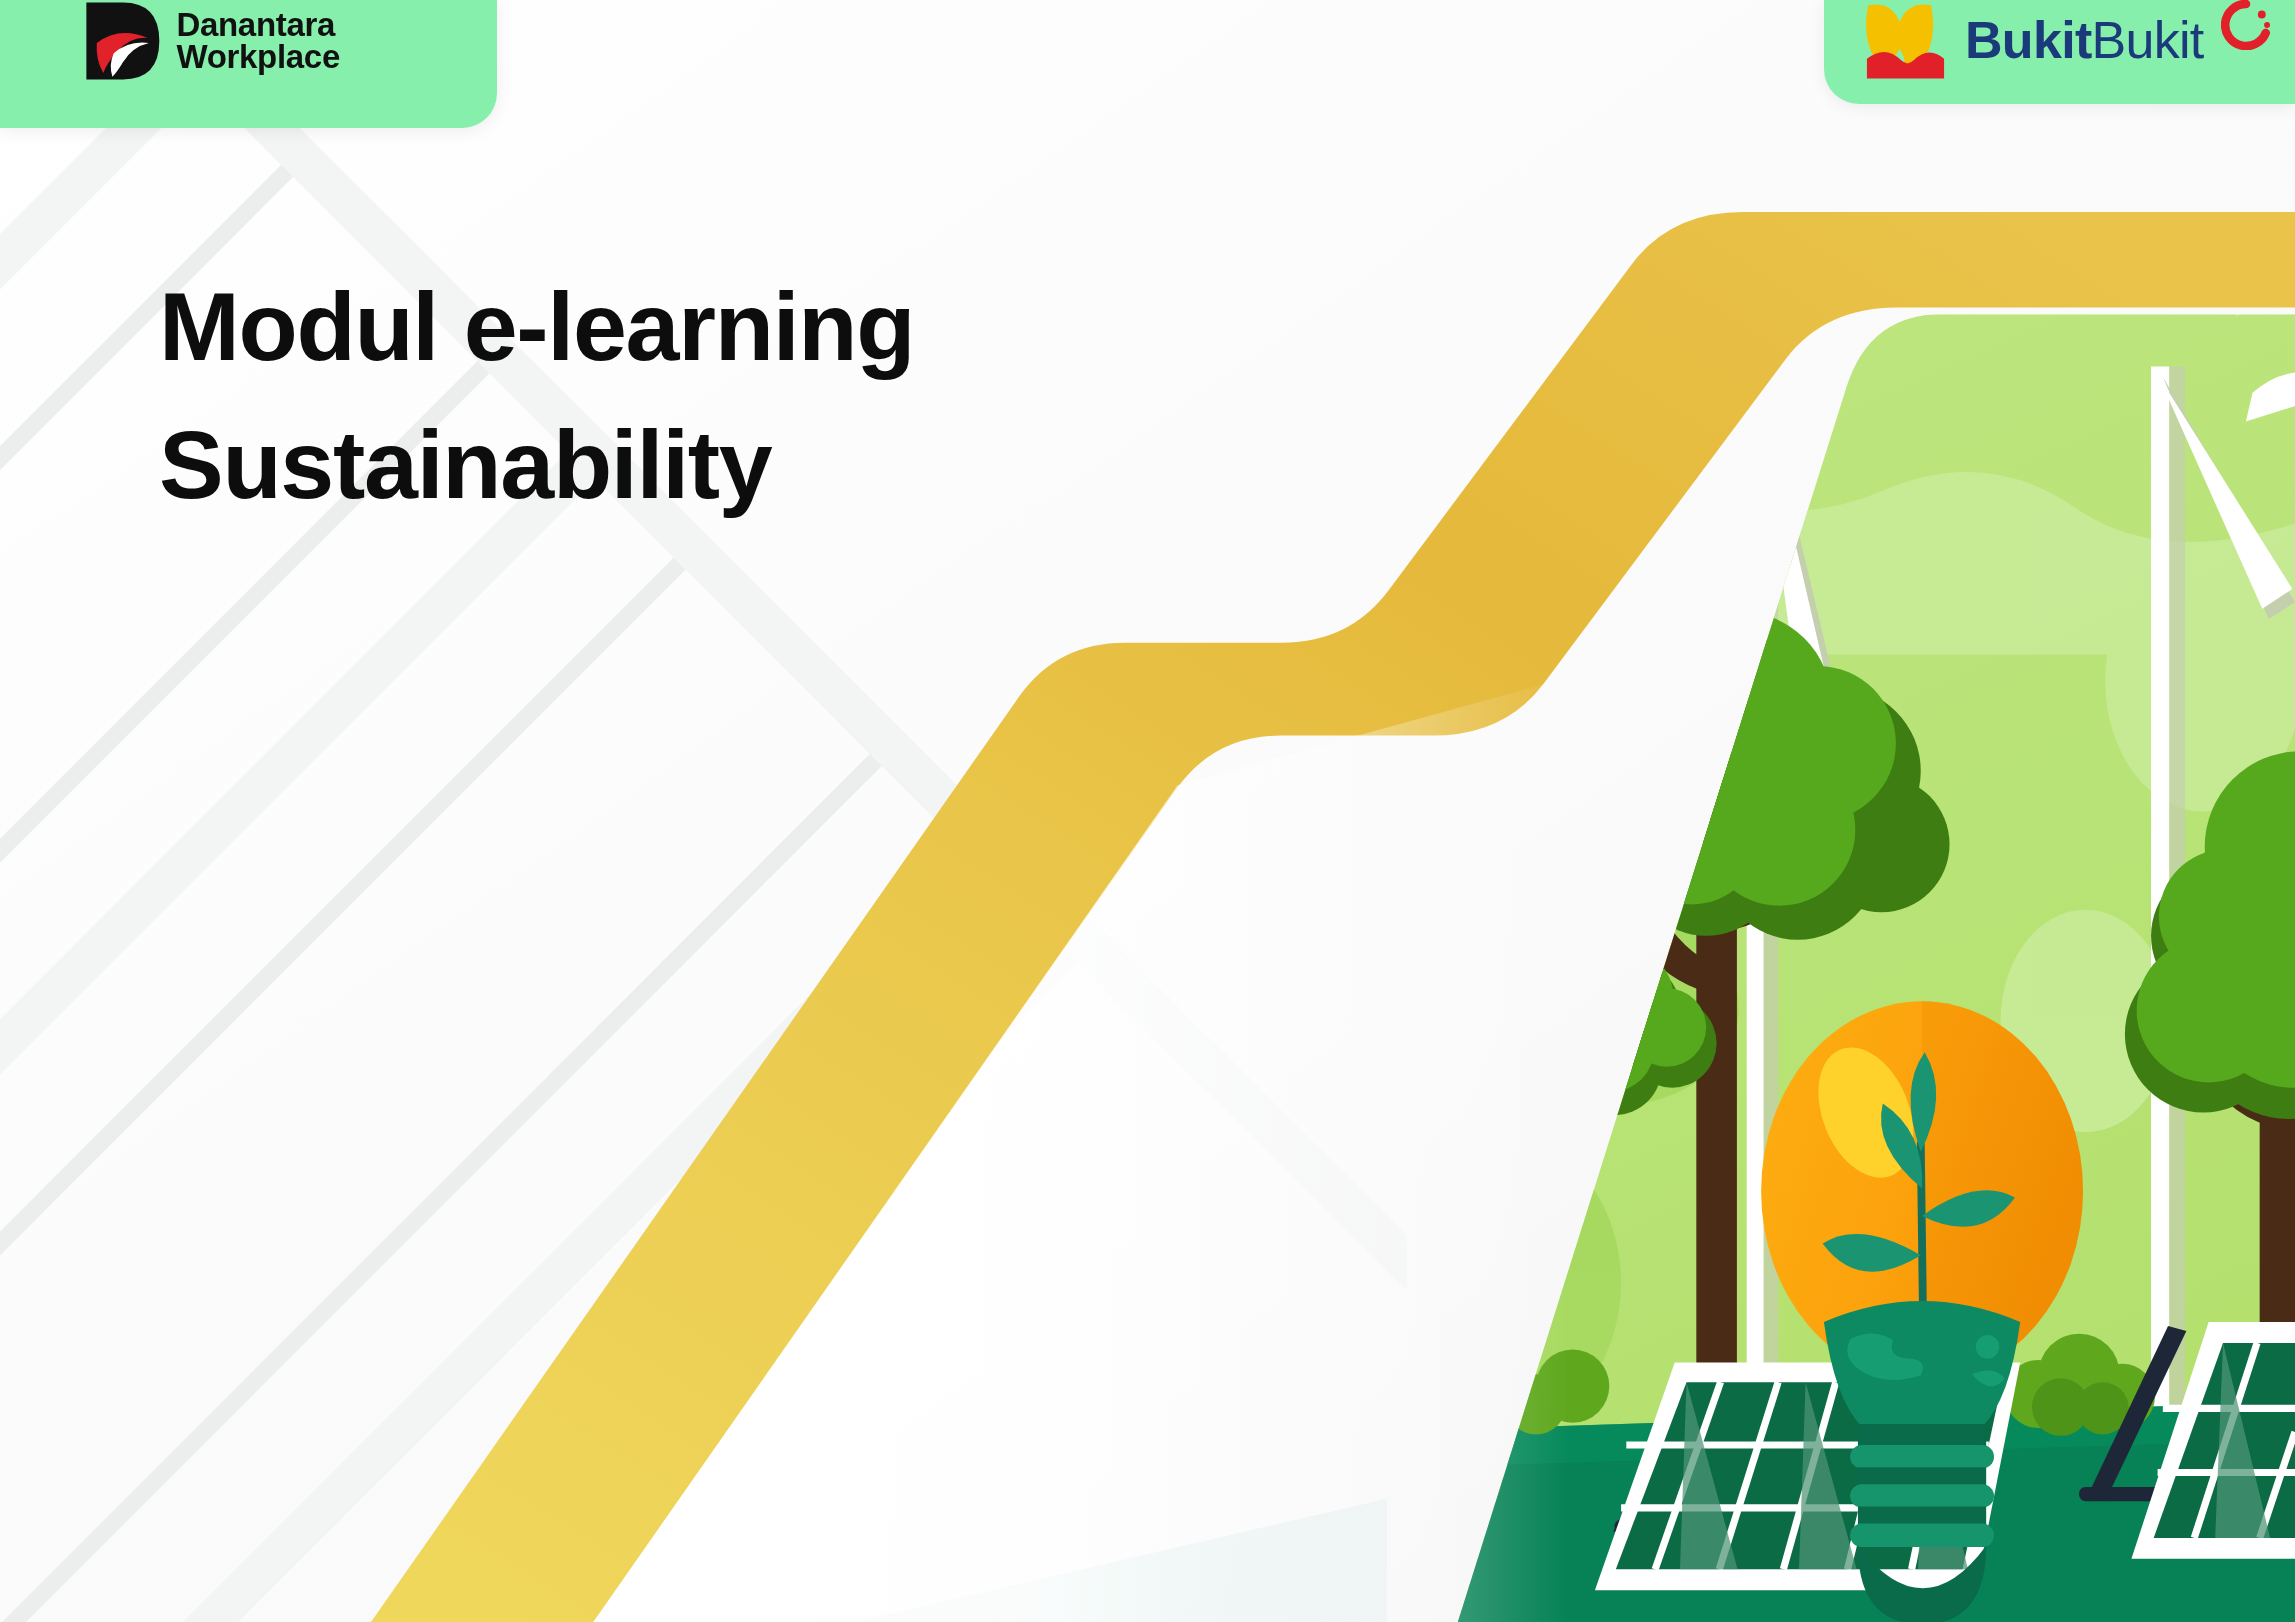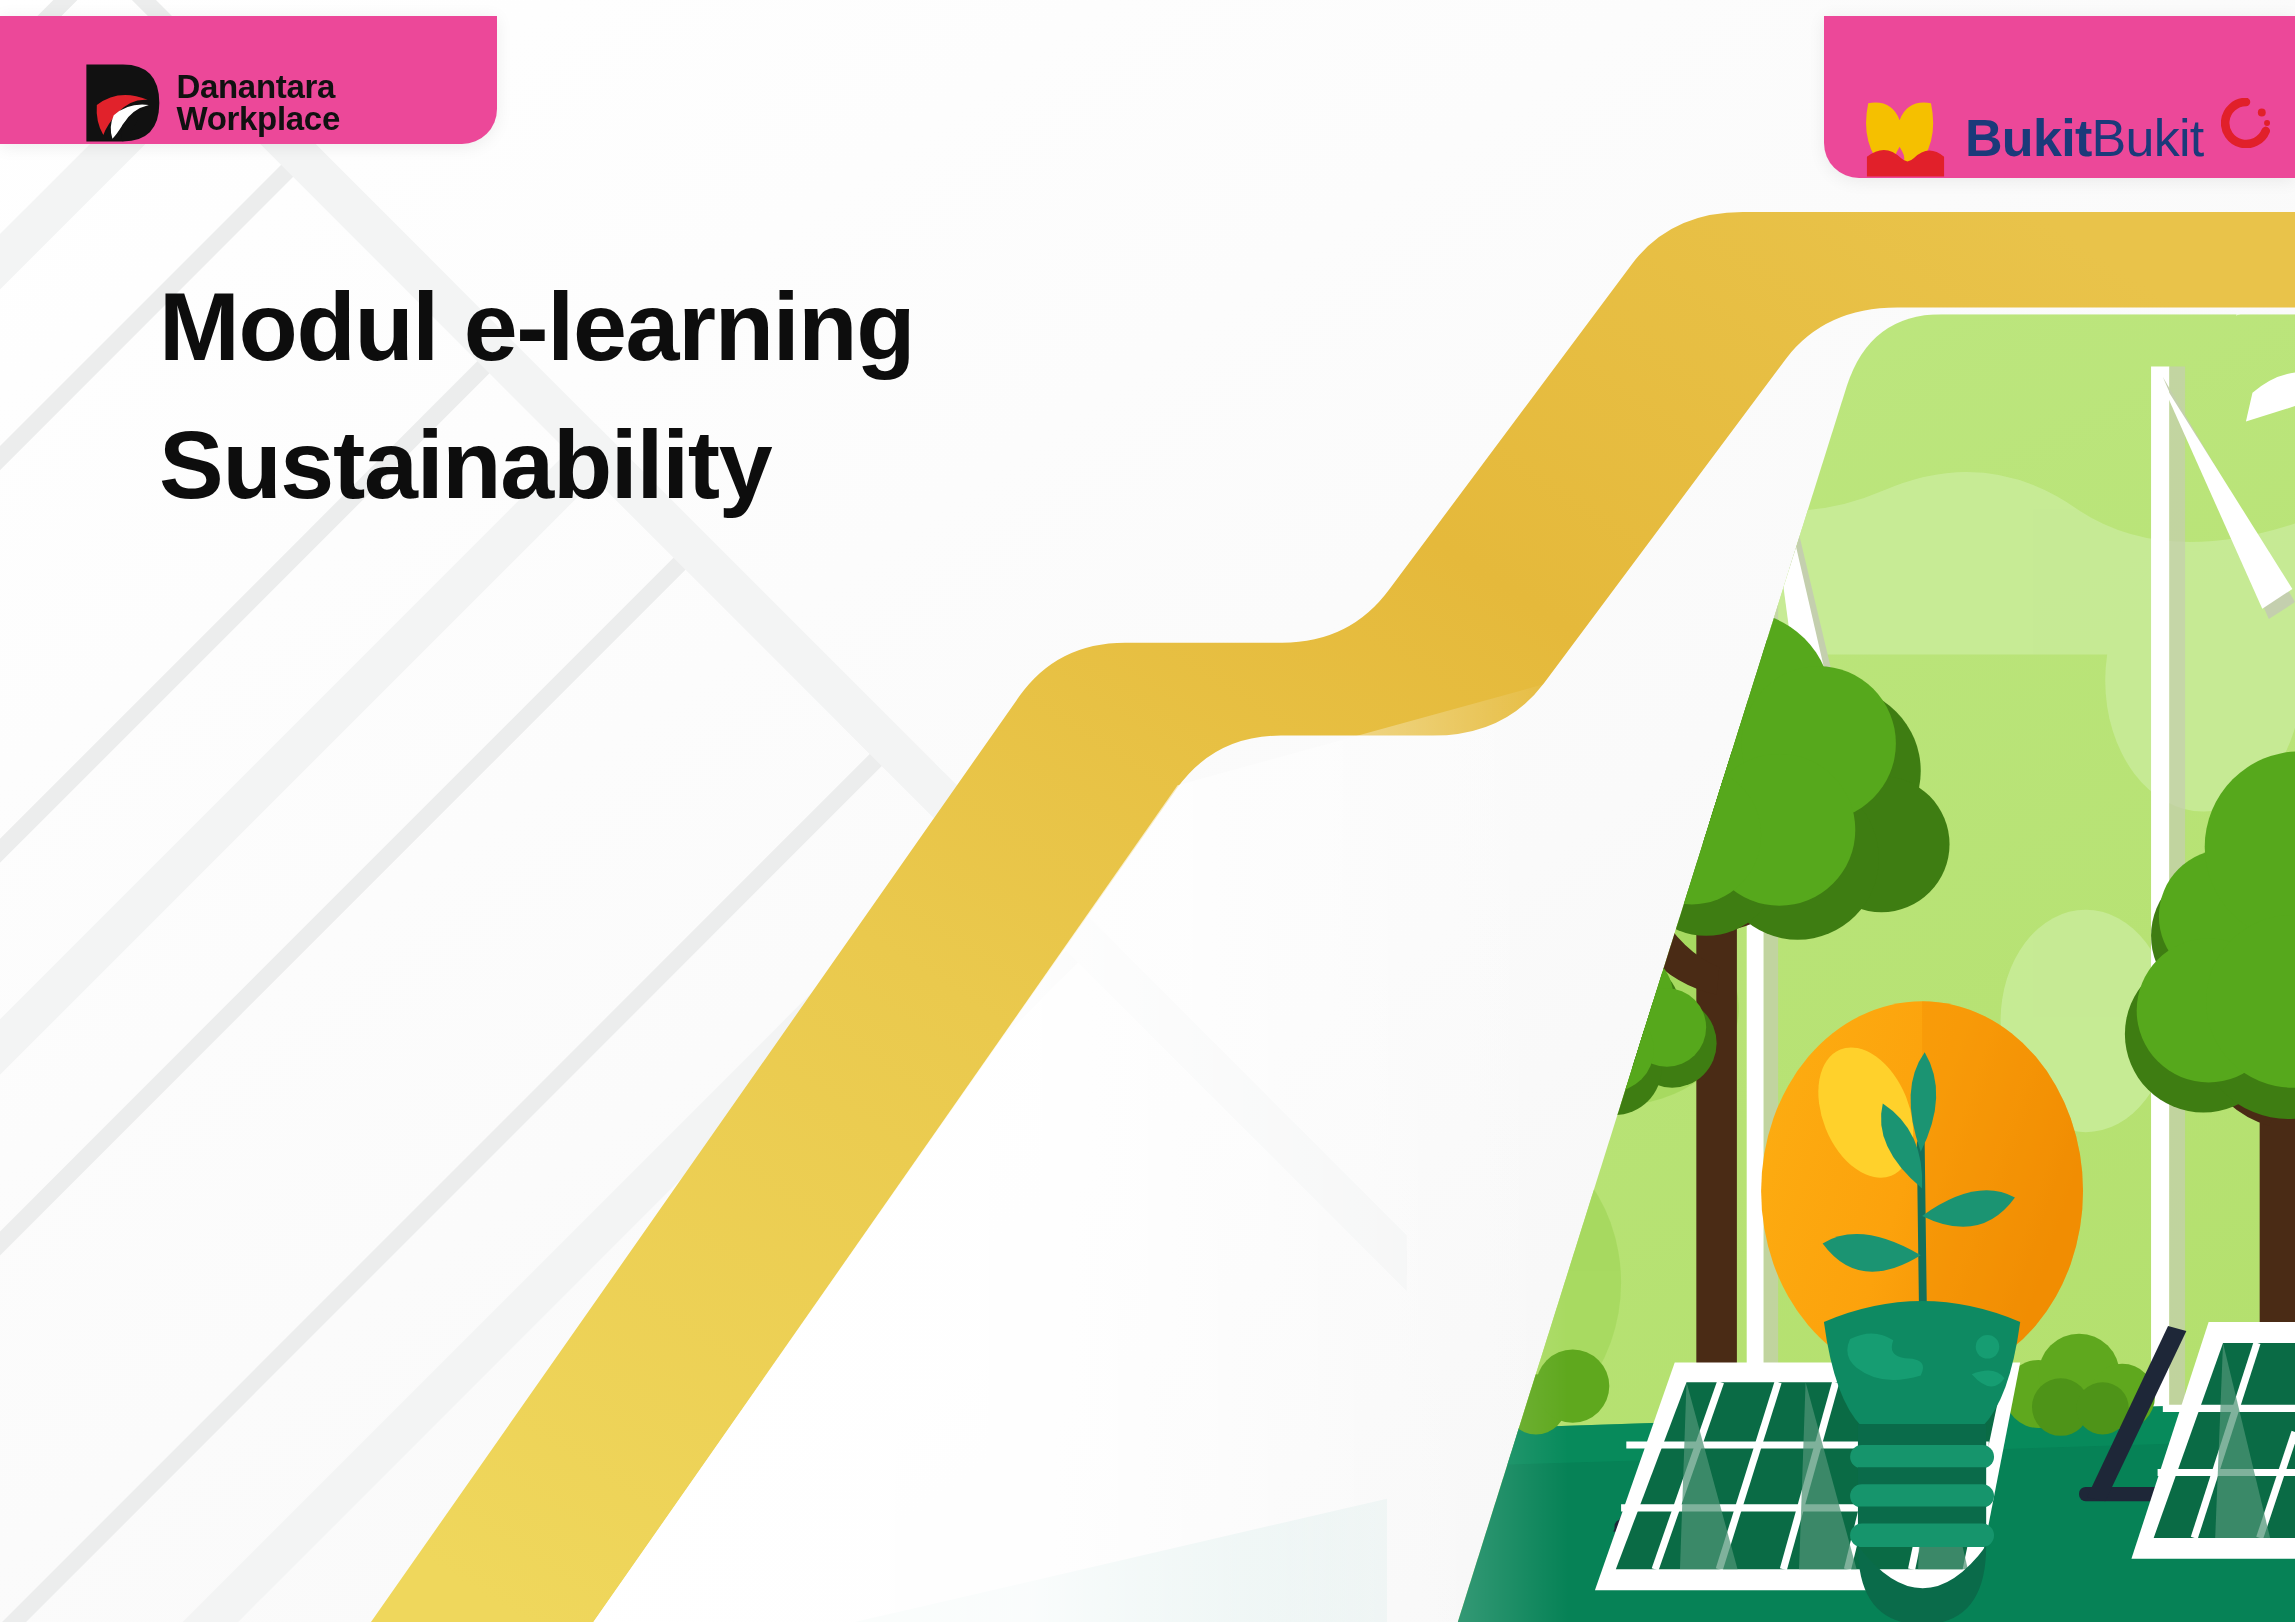--- a/index.html
+++ b/index.html
@@ -19,27 +19,27 @@
   .illus { position:absolute; top:0; right:0; width:1374px; height:1623px; }
 
   
   .band { position:absolute; inset:0; }
 
   
   .fade { position:absolute; inset:0; pointer-events:none; }
 
   
   .logo-card {
-    position:absolute; top:16px; background:#ec4899;
+    position:absolute; top:0; background:#86efac;
     box-shadow:0 2.6px 17px rgba(0,0,0,0.07);
-    display:flex; align-items:flex-end;
+    display:flex; align-items:flex-start;
   }
   .logo-card.left  { left:0; width:497px; height:128px;
                      border-bottom-right-radius:35px; padding-left:85px; }
-  .logo-card.right { right:0; width:471px; height:162px;
+  .logo-card.right { right:0; width:471px; height:104px;
                      border-bottom-left-radius:35px; padding-left:39px; }
   .logo-card.left::after,
   .logo-card.right::after { content:""; position:absolute; }
 
   .danantara { display:flex; align-items:center; gap:14.4px; }
   .danantara-text { display:flex; flex-direction:column; line-height:0.98;
                     font-weight:700; font-size:33px; color:#111; letter-spacing:-0.3px; }
 
   .bukit { display:flex; align-items:center; gap:17px; }
   .bukit-word { font-size:52px; line-height:1; color:#1B3A7A; letter-spacing:-0.7px;

